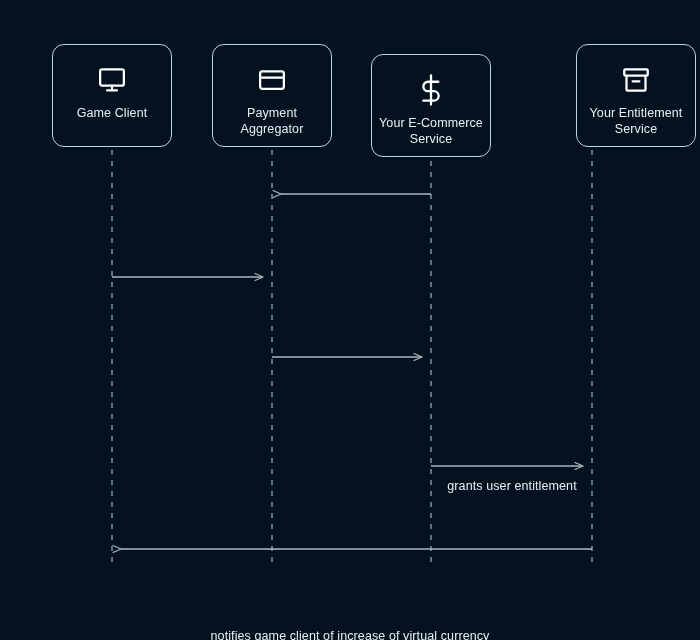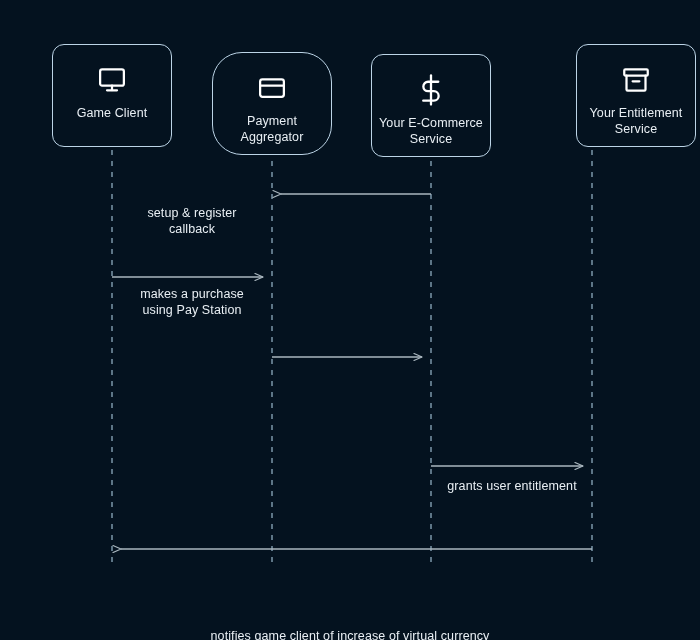--- a/index.html
+++ b/index.html
@@ -103,21 +103,21 @@
     <span class="icon-wrap">
       <svg width="30" height="30" viewBox="0 0 24 24" fill="none" stroke="#ffffff" stroke-width="1.8" stroke-linecap="round" stroke-linejoin="round">
         <rect x="2.5" y="3.5" width="19" height="13" rx="1.6"></rect>
         <line x1="12" y1="16.5" x2="12" y2="20"></line>
         <line x1="8" y1="20.2" x2="16" y2="20.2"></line>
       </svg>
     </span>
     <span class="p-label">Game Client</span>
   </div>
 
-  <div class="participant" style="left:212px; top:52px;border-radius:30px;">
+  <div class="participant" style="left:212px; top:44px;">
     <span class="icon-wrap">
       <svg width="30" height="30" viewBox="0 0 24 24" fill="none" stroke="#ffffff" stroke-width="1.8" stroke-linecap="round" stroke-linejoin="round">
         <rect x="2.5" y="5" width="19" height="14" rx="1.8"></rect>
         <line x1="2.5" y1="10" x2="21.5" y2="10"></line>
       </svg>
     </span>
     <span class="p-label">Payment
 Aggregator</span>
   </div>
 
@@ -137,25 +137,21 @@
       <svg width="30" height="30" viewBox="0 0 24 24" fill="none" stroke="#ffffff" stroke-width="1.8" stroke-linecap="round" stroke-linejoin="round">
         <rect x="2.6" y="3.5" width="18.8" height="5" rx="0.9"></rect>
         <path d="M4.4 8.5v11.1a0.9 0.9 0 0 0 0.9 0.9h13.4a0.9 0.9 0 0 0 0.9-0.9V8.5"></path>
         <line x1="9.3" y1="13" x2="14.7" y2="13"></line>
       </svg>
     </span>
     <span class="p-label">Your Entitlement
 Service</span>
   </div>
 
-  <div class="msg-label" style="left:192px; top:205px; width:160px; margin-left:-80px;">setup &amp; register
-callback</div>
 
-  <div class="msg-label" style="left:192px; top:286px; width:180px; margin-left:-90px;">makes a purchase
-using Pay Station</div>
 
 
   <div class="msg-label" style="left:512px; top:478px; width:200px; margin-left:-100px;">grants user entitlement</div>
 
   <div class="msg-label" style="left:350px; top:582px; width:460px; margin-left:-230px;margin-top:46px;">notifies game client of increase of virtual currency
 or new items in inventory</div>
 
 </div>
 
 </body></html>

